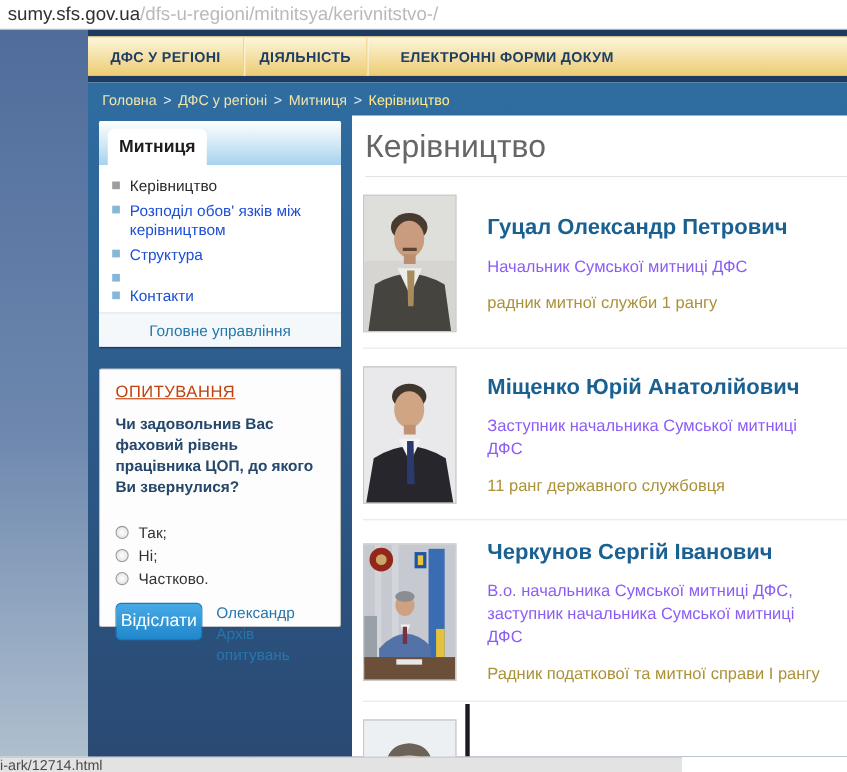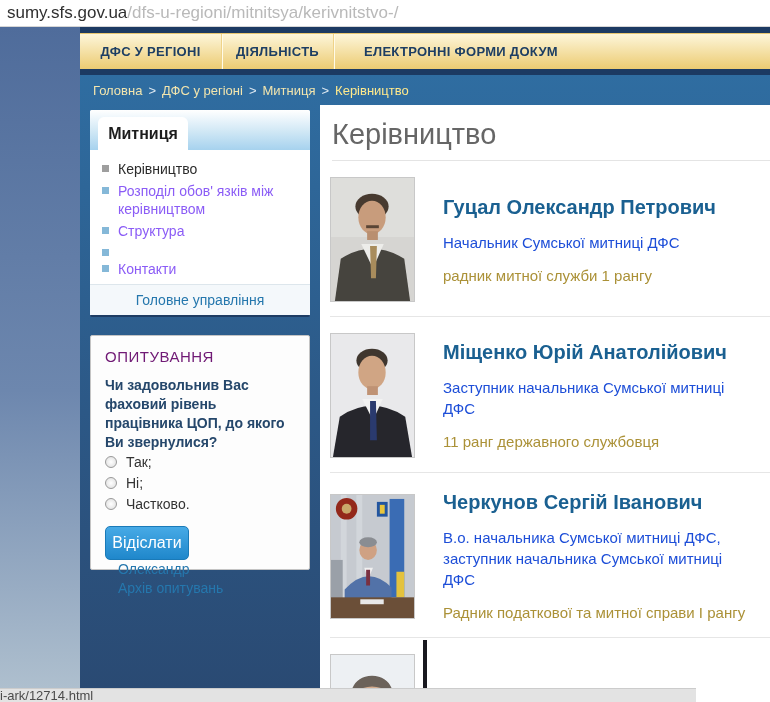--- a/index.html
+++ b/index.html
@@ -30,54 +30,54 @@
   .breadcrumb { position:absolute; left:13px; top:8px; font-size:13px; color:#cfe0ea; white-space:nowrap; }
   .breadcrumb .crumb { color:#f2e5ae; text-decoration:none; }
   .breadcrumb .sep { color:#dfeaf2; margin:0 6px; }
   .breadcrumb .crumb.current { color:#ffe98c; }
 
   
   .sidebox { position:absolute; left:10px; top:35px; width:220px; border-radius:2px; border-bottom:2px solid #1d3c63; background:#fff; }
   .side-head { position:relative; height:40px; background:linear-gradient(#ffffff, #cfe7f5 55%, #a6d2ee); border-radius:2px 2px 0 0; }
   .side-tab { position:absolute; left:8px; bottom:0; width:90px; height:33px; background:#fff; border-radius:6px 6px 0 0; text-align:center; font-size:16px; font-weight:bold; color:#1d1d1d; line-height:33px; }
   .side-menu { background:#fff; padding:8px 10px 4px 12px; }
-  .menu-item { display:flex; padding:2px 0; font-size:14px; line-height:18px; color:#8b5cf6; cursor:pointer; }
+  .menu-item { display:flex; padding:2px 0; font-size:14px; line-height:18px; color:#1d4ed8; cursor:pointer; }
   .menu-item .bullet { flex:0 0 7px; width:7px; height:7px; margin:5px 9px 0 0; background:#85b8d8; }
   .menu-item.current { color:#2b2b2b; cursor:default; }
   .menu-item.current .bullet { background:#9e9e9e; }
   .side-foot { background:#f4f8fb; border-top:1px solid #dde6ec; padding:6px 12px; font-size:14px; line-height:18px; color:#2577ad; cursor:pointer;text-align:center; }
 
   
   .pollbox { position:absolute; left:10px; top:260px; width:220px; height:235px; background:#fdfdfd; border:1px solid #c4c4c4; border-radius:2px; padding:12px 14px; }
-  .poll-title { font-size:15px; color:#701a75; letter-spacing:.5px; }
+  .poll-title { font-size:15px; color:#c2410c; letter-spacing:.5px;text-decoration:underline; }
   .poll-question { margin-top:11px; font-size:14px; font-weight:bold; line-height:19px; color:#25476b; }
-  .poll-options { margin-top:2px;text-align:right; }
+  .poll-options { margin-top:24px;text-align:right; }
   .poll-opt { display:flex; align-items:center; margin-bottom:5px; font-size:14px; color:#333; }
   .radio { width:12px; height:12px; border-radius:50%; border:1px solid #9a9a9a; background:radial-gradient(#ffffff, #dcdcdc); margin-right:9px; cursor:pointer; }
-  .poll-actions { display:flex; margin-top:14px;flex-direction:column; }
+  .poll-actions { display:flex; margin-top:14px; }
   .poll-submit { width:84px; height:34px; border:1px solid #1a7ab8; border-radius:5px; background:linear-gradient(#47aae6, #1f87cb); color:#fff; font-size:16px; font-family:"Liberation Sans",sans-serif; cursor:pointer; }
   .poll-links { margin-left:13px; font-size:14px; line-height:19px; }
   .poll-links .plink { color:#2577ad; cursor:pointer; }
 
   
   .maincol { position:absolute; left:240px; top:30px; width:450px; height:583px; background:#fff; overflow:hidden; }
   .page-title { margin:12px 0 0 12px; font-size:29px; line-height:34px; color:#666; font-weight:400; }
   .title-rule { margin:9px 0 0 12px; border-top:1px solid #e4e4e4; }
   .card { display:flex; margin-left:10px; padding:16px 0 14px; border-bottom:1px solid #e6e6e6;align-items:center; }
   .card.last { border-bottom:none; }
   .photo { flex:0 0 85px; width:85px; height:125px; border:1px solid #c8c8c8; background:#ddd; margin-right:28px; overflow:hidden; }
   .photo svg { display:block; width:100%; height:100%; }
   .ptext { padding-top:1px; }
   .person-name { font-size:20px; line-height:24px; font-weight:bold; color:#1a6091; cursor:pointer; }
-  .person-position { margin-top:13px; font-size:15px; line-height:21px; color:#1d4ed8; max-width:300px; }
+  .person-position { margin-top:13px; font-size:15px; line-height:21px; color:#8b5cf6; max-width:300px; }
   .person-rank { margin-top:13px; font-size:15px; line-height:20px; color:#ab9137; }
   .v-line { position:absolute; left:103px; top:535px; width:4px; height:48px; background:#191920; }
 
   
-  .statusbar { position:absolute; left:0; top:688px; width:696px; height:14px; background:#e3e3e3; border-top:1px solid #cccccc; font-size:13px; line-height:13px; color:#4b4b4b; padding-left:0; white-space:nowrap; }
+  .statusbar { position:absolute; left:0; top:688px; width:620px; height:14px; background:#e3e3e3; border-top:1px solid #cccccc; font-size:13px; line-height:13px; color:#4b4b4b; padding-left:0; white-space:nowrap; }
 </style>
 </head>
 <body>
 
 <div class="screen">
 
   <div class="urlbar">
     <span class="domain">sumy.sfs.gov.ua</span><span class="path">/dfs-u-regioni/mitnitsya/kerivnitstvo-/</span>
   </div>
 

